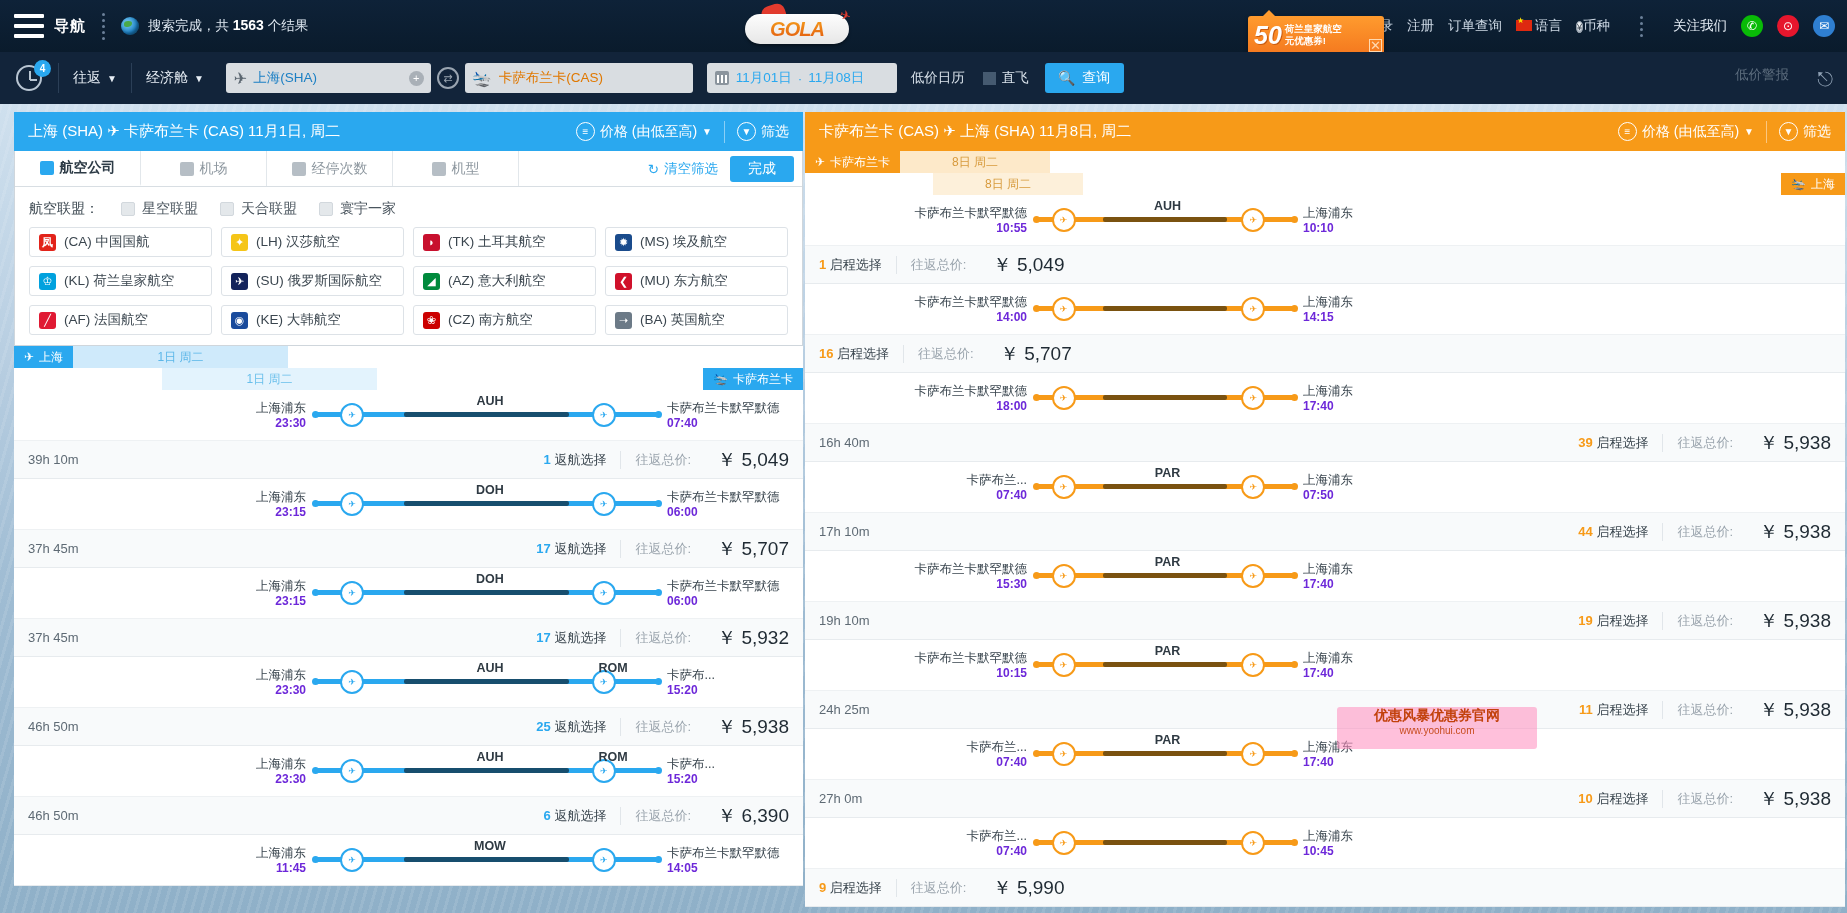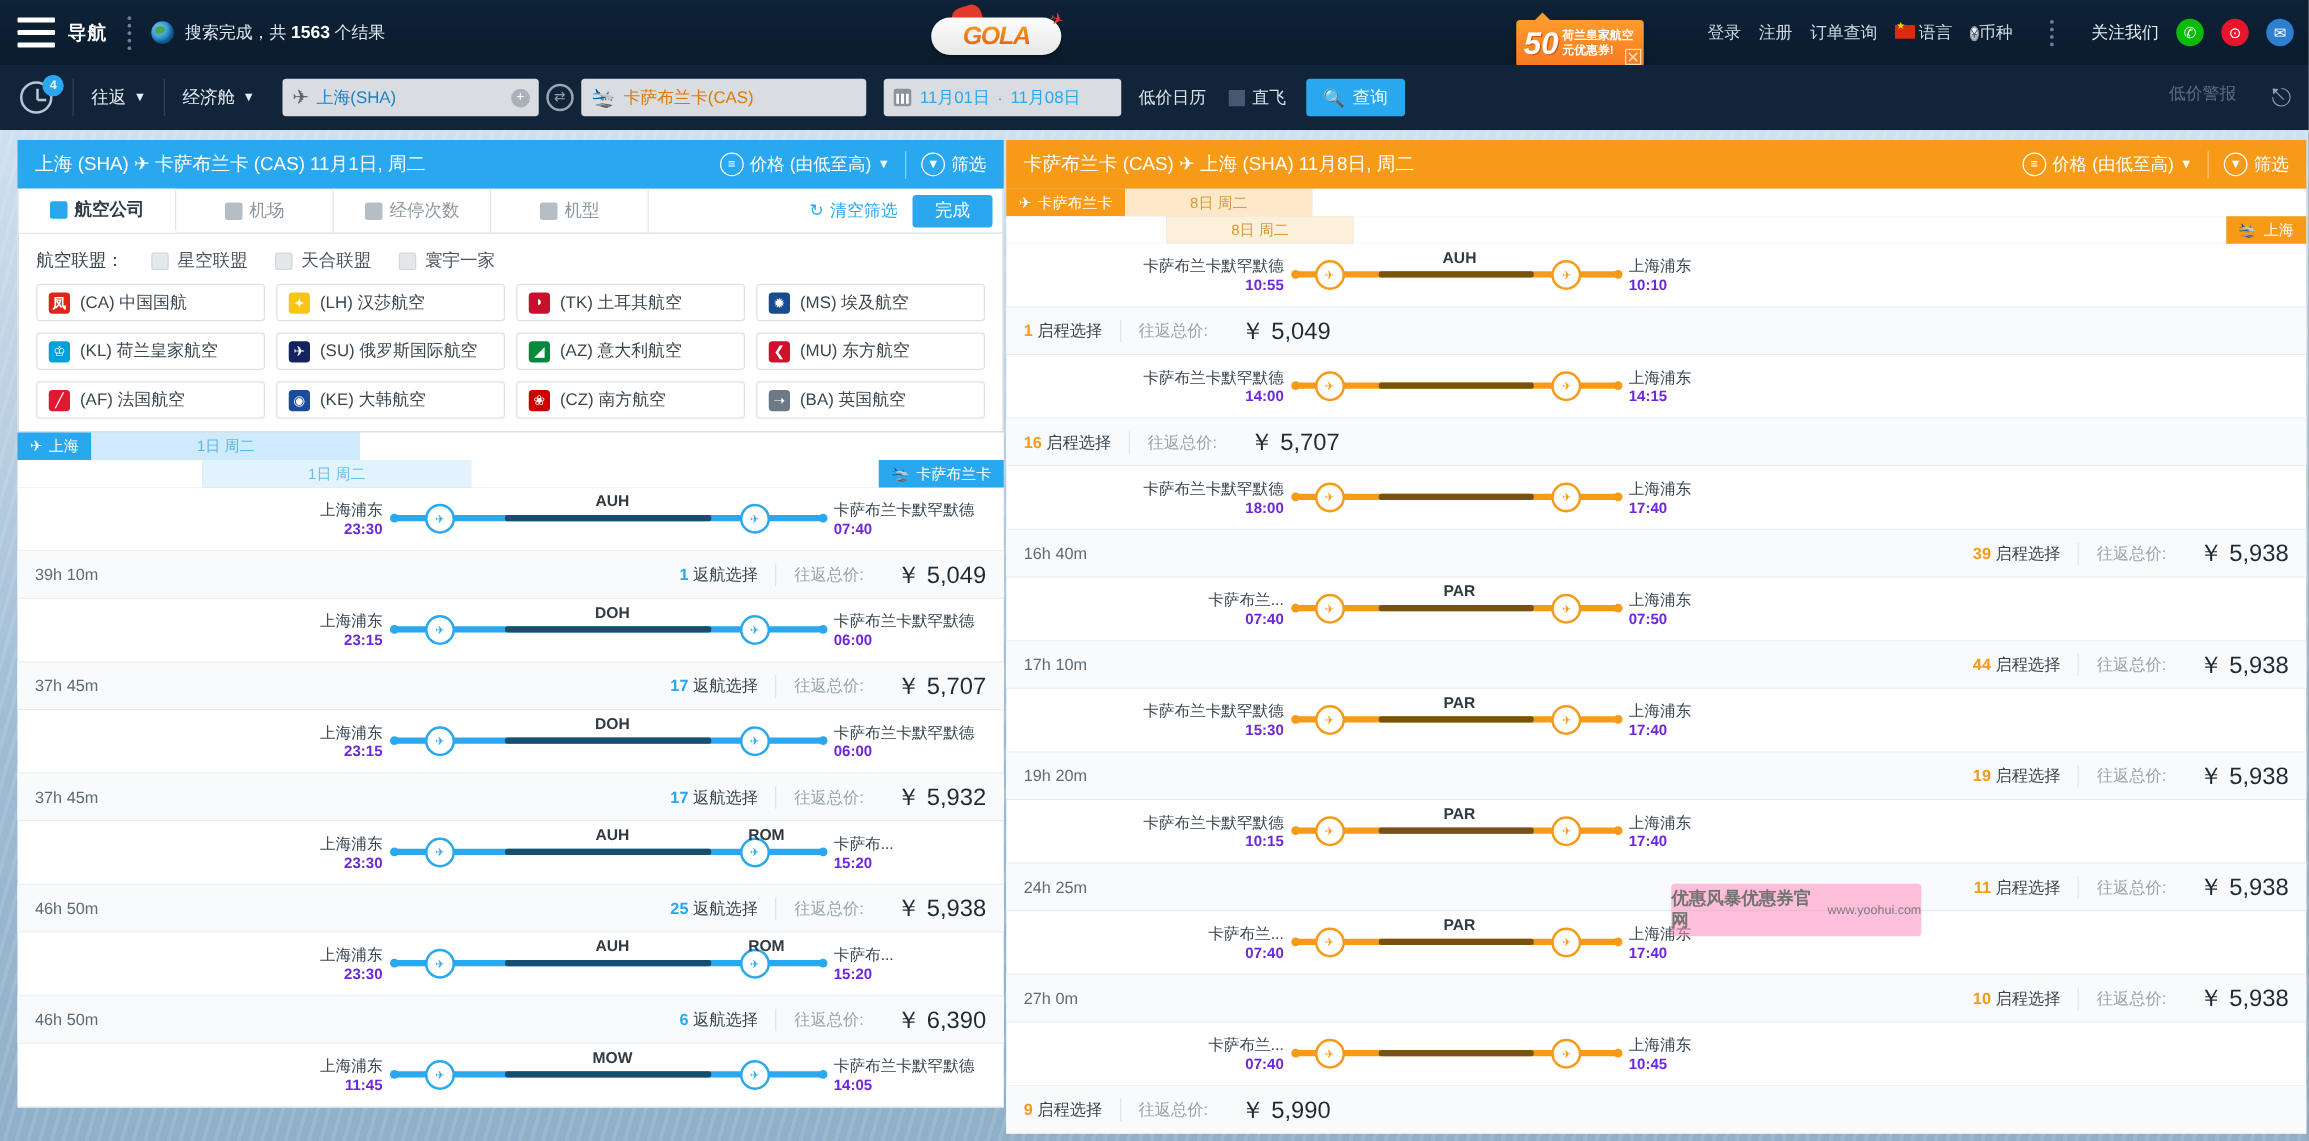--- a/index.html
+++ b/index.html
@@ -52,21 +52,21 @@
             margin-right:3px; vertical-align:-1px;}
   .flagcn::after{content:"★";position:absolute;left:1px;top:-4px;color:#ffde00;font-size:8px;}
   .coin-ico { width:17px; height:17px; border-radius:50%;
     background:radial-gradient(circle at 35% 30%,#fff,#cfd6dd 55%,#9aa6b2);
     border:1px solid #8c98a5; font-size:9px; color:#3b4550; text-align:center; line-height:15px;}
   .social { width:22px; height:22px; border-radius:50%; display:flex; align-items:center;
             justify-content:center; font-size:12px; color:#fff; cursor:pointer;}
   .s-wechat{background:#09bb07;} .s-weibo{background:#e6162d;} .s-mail{background:#2f7fd1;}
   .follow { color:#e6eef6; font-size:13.5px;}
 
-  .promo { position:absolute; left:1213px; top:16px; width:102px; height:38px;
+  .promo { position:absolute; left:1248px; top:16px; width:136px; height:38px;
     background:linear-gradient(180deg,#ff9b2e,#f4791f); border-radius:3px;
     display:flex; align-items:center; padding:0 6px; box-shadow:0 2px 4px rgba(0,0,0,.4);}
   .promo .num{ font-size:25px; font-weight:bold; color:#fff; line-height:1;
     text-shadow:1px 1px 0 #c85b10; font-style:italic;}
   .promo .lines{ margin-left:3px; color:#fff; font-size:9.5px; line-height:12px; font-weight:bold;}
   .promo .x{ position:absolute; right:2px; bottom:2px; color:#ffd9b0; font-size:13px;
              border:1px solid #ffd9b0; width:13px;height:13px; line-height:11px; text-align:center;}
   .promo::before{content:"";position:absolute;left:14px;top:-6px;border-left:7px solid transparent;
     border-right:7px solid transparent;border-bottom:7px solid #ff9b2e;}
 
@@ -182,22 +182,22 @@
   .fmeta{height:38px;display:flex;align-items:center;background:#f8fafb;border-top:1px solid #eef1f3;
          padding:0 14px;font-size:13px;color:#5e6a74;}
   .fdur{flex:1;}
   .fsel{margin-right:14px;color:#39454e;}
   .fsel b{color:#2aa8ef;}
   .fsel.or b{color:#f79a18;}
   .ftot{color:#9aa4ad;margin-right:12px;border-left:1px solid #e1e6ea;padding-left:14px;}
   .fprice{font-size:19px;color:#1f2a33;min-width:86px;text-align:right;}
 
   .watermark{position:absolute;left:1337px;top:707px;width:200px;height:42px;
-    background:rgba(255,140,190,.55);border-radius:3px;display:flex;flex-direction:row;
-    align-items:center;justify-content:flex-start;color:#737373;font-size:14px;font-weight:bold;}
+    background:rgba(255,140,190,.55);border-radius:3px;display:flex;flex-direction:column;
+    align-items:center;justify-content:flex-start;color:#c2410c;font-size:14px;font-weight:bold;}
   .watermark .sub{font-size:10px;font-weight:normal;opacity:.9;}
 </style>
 </head>
 <body>
 
 <div id="app">
 
   <div class="topbar">
     <div class="hamburger">
         <i></i>
@@ -727,21 +727,21 @@
             <div class="fdot" style="left: 486px; background: rgb(247, 154, 24);"></div>
             <div class="fstop" style="left: 246.6px; border-color: rgb(247, 154, 24); color: rgb(247, 154, 24);">✈</div>
             <div class="fstop" style="left: 436.4px; border-color: rgb(247, 154, 24); color: rgb(247, 154, 24);">✈</div>
             <div class="fmid" style="left: 308px; width: 109.2px;">PAR</div>
             <div class="flabel r" style="left: 498px;">
               <div>上海浦东</div>
               <div class="tm">17:40</div>
             </div>
           </div>
           <div class="fmeta">
-            <span class="fdur">19h 20m</span>
+            <span class="fdur">19h 10m</span>
             <span class="fsel or"><b>19</b> <span>启程选择</span></span>
             <span class="ftot">往返总价:</span>
             <span class="fprice">￥ 5,938</span>
           </div>
         </div>
         <div class="frow">
           <div class="ftimeline">
             <div class="flabel" style="right: 818px;">
               <div>卡萨布兰卡默罕默德</div>
               <div class="tm">10:15</div>

